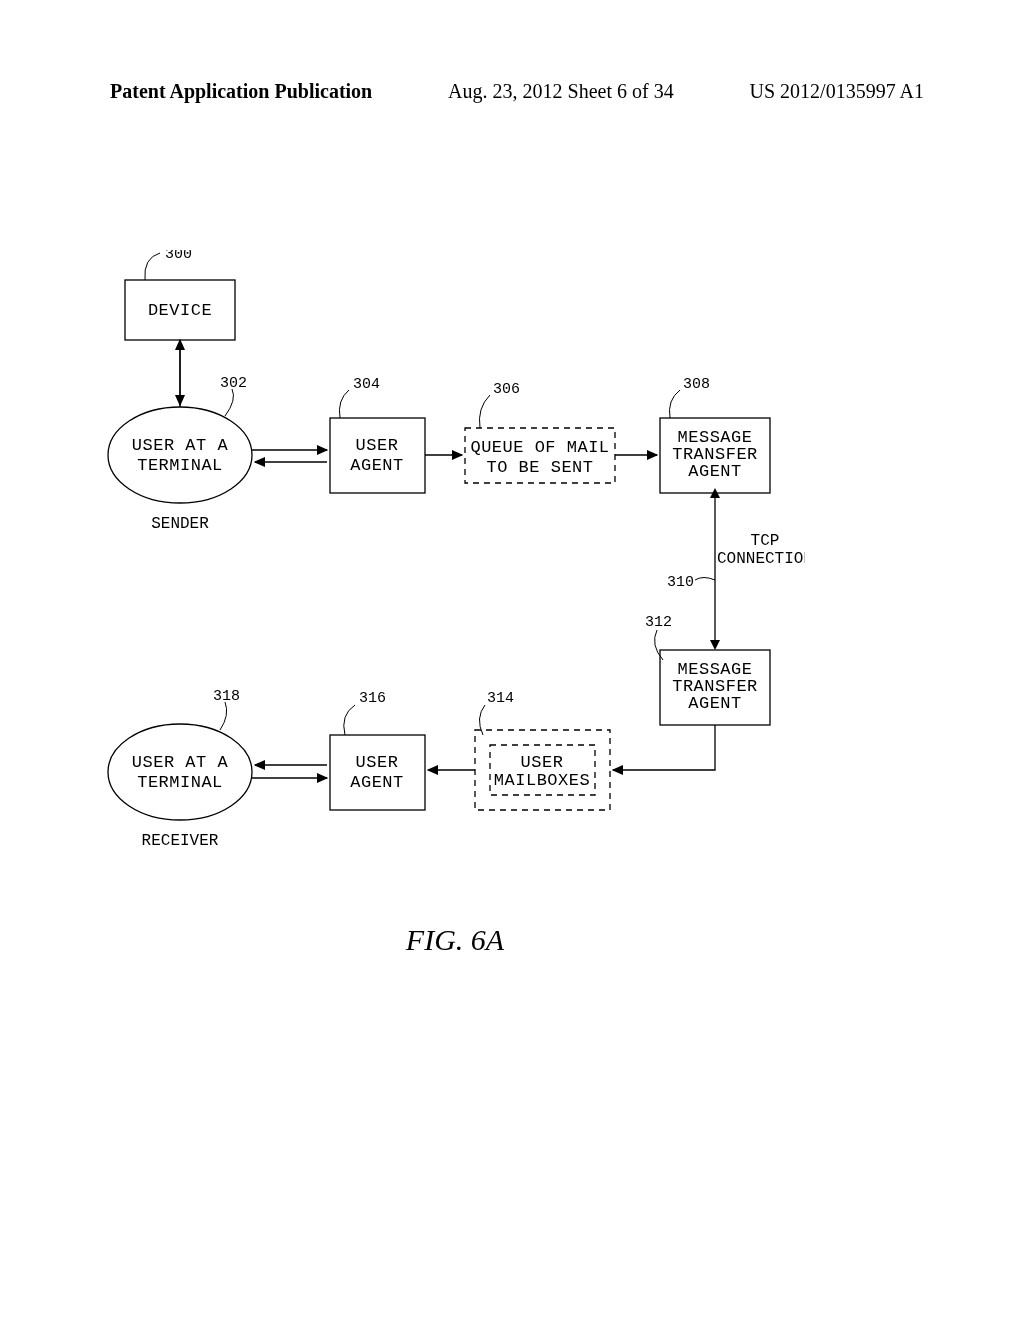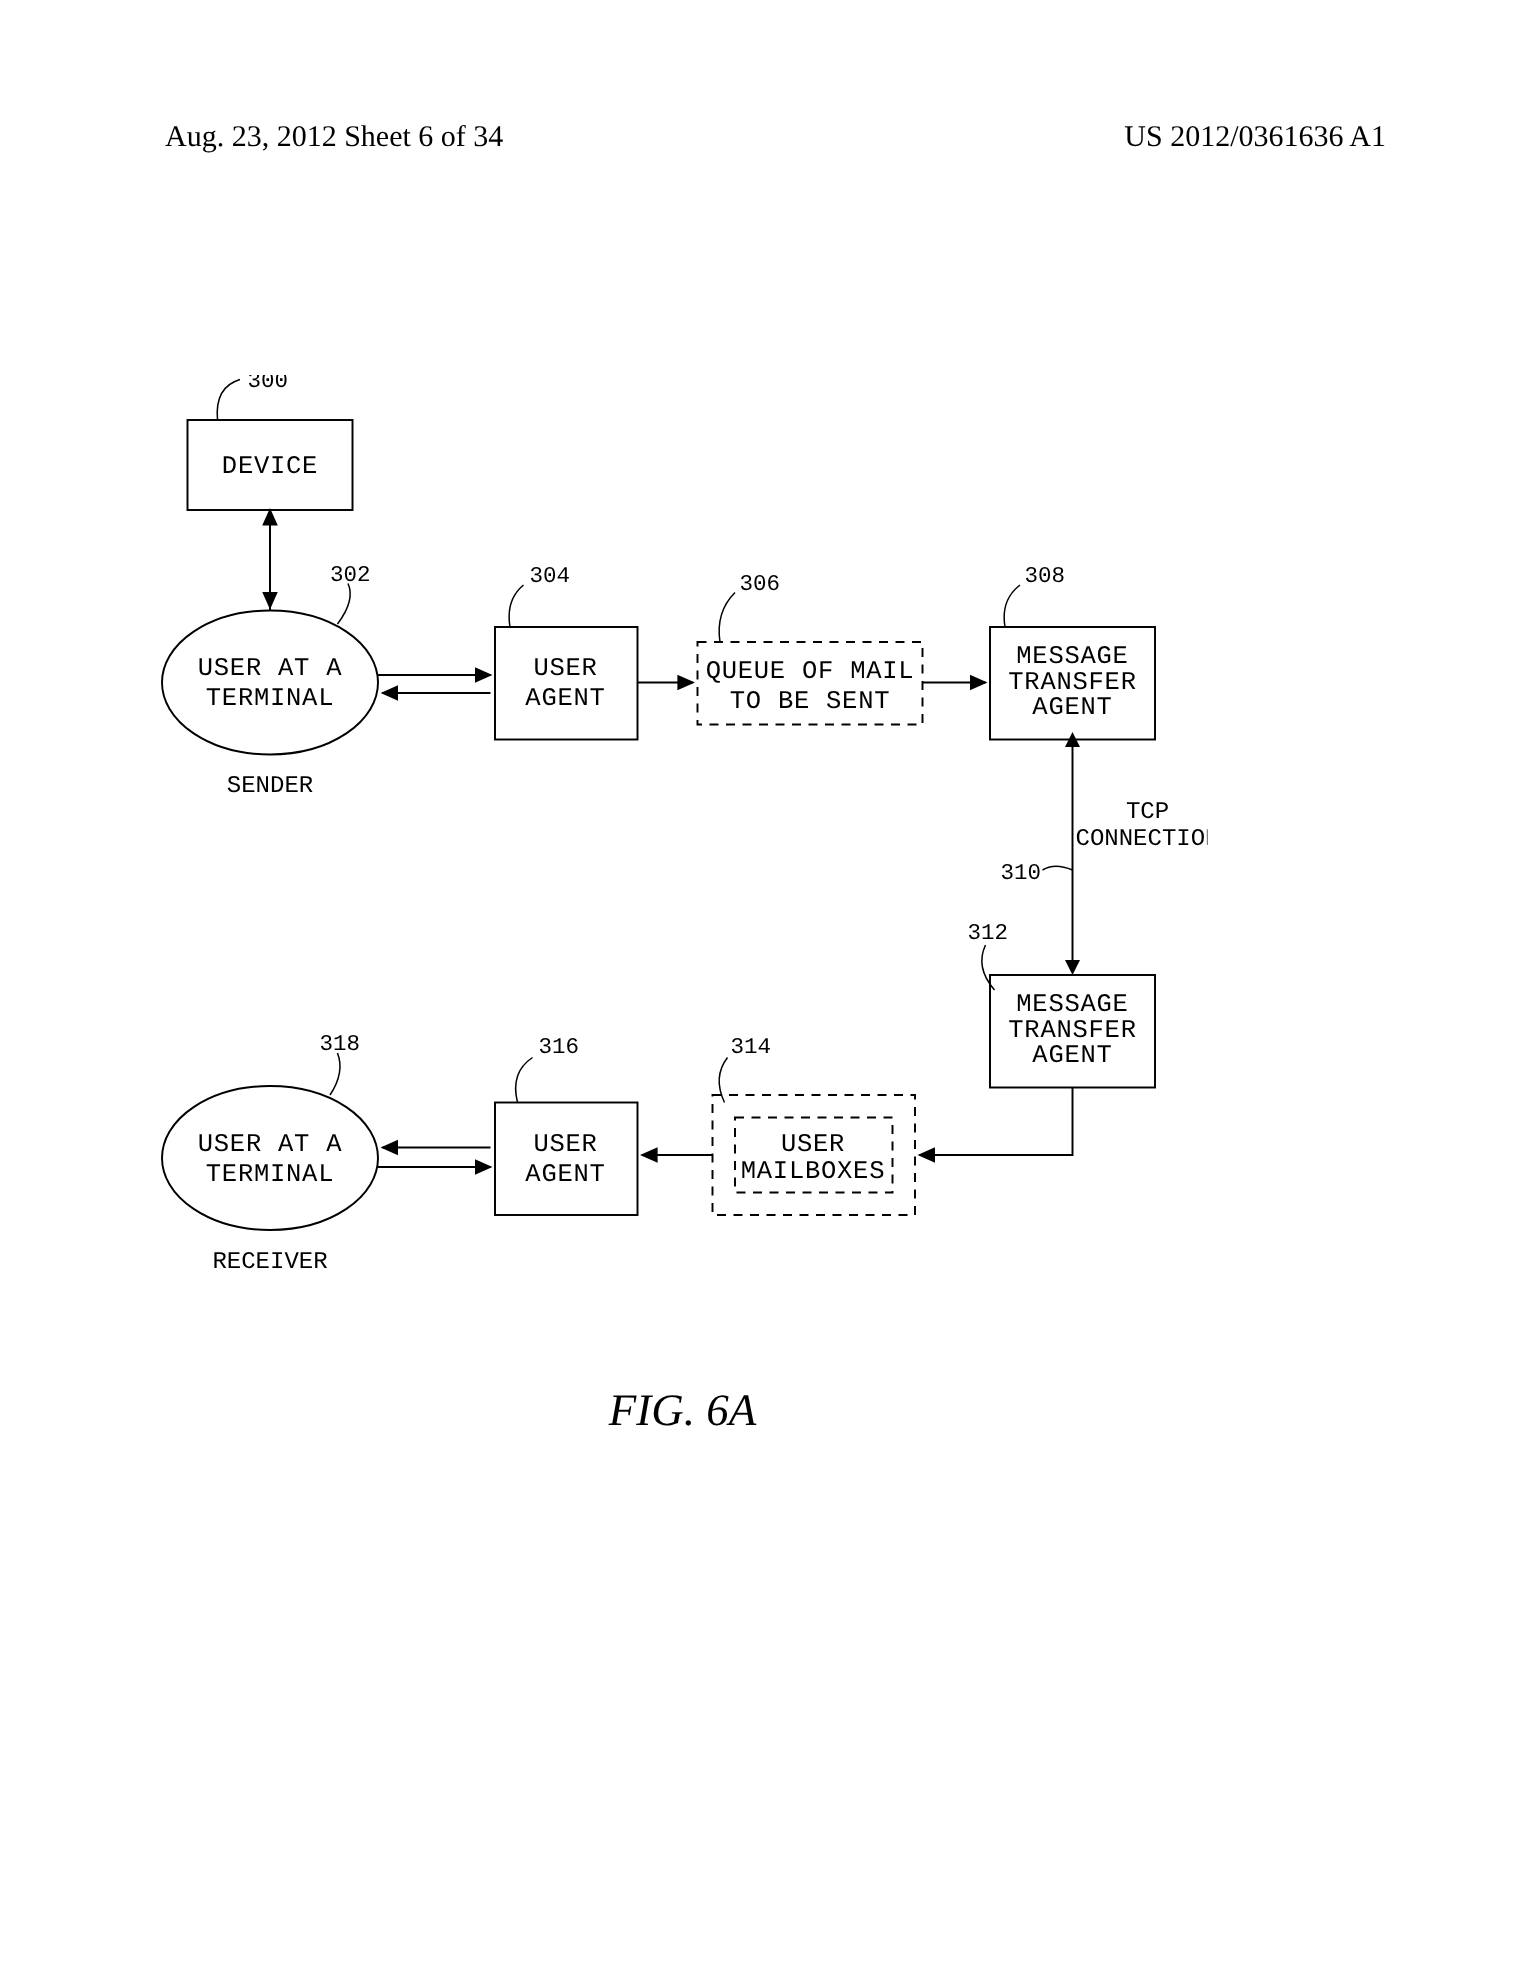--- a/index.html
+++ b/index.html
@@ -40,22 +40,23 @@
   .lbl { font-family: "Courier New", monospace; font-size: 16px; text-anchor: middle; fill: #000; }
   .ref { font-family: "Courier New", monospace; font-size: 15px; fill: #000; }
   .arrowline { stroke: #000; stroke-width: 1.3; fill: none; }
   .leader { stroke: #000; stroke-width: 1; fill: none; }
   .figtitle { font-family: "Times New Roman", serif; font-style: italic; font-size: 30px; fill: #000; }
 </style>
 </head>
 <body>
 
 <div class="page-header">
+  <span class="left">Patent Application Publication</span>
   <span class="mid">Aug. 23, 2012  Sheet 6 of 34</span>
-  <span class="right">US 2012/0361636 A1</span>
+  <span class="right">US 2012/0135997 A1</span>
 </div>
 
 <div class="figure-canvas">
 <svg viewBox="0 0 700 800">
 <defs>
   <marker id="arr" markerWidth="10" markerHeight="10" refX="8" refY="5" orient="auto">
     <path d="M0,1 L9,5 L0,9 Z" fill="#000"></path>
   </marker>
 </defs>
 

